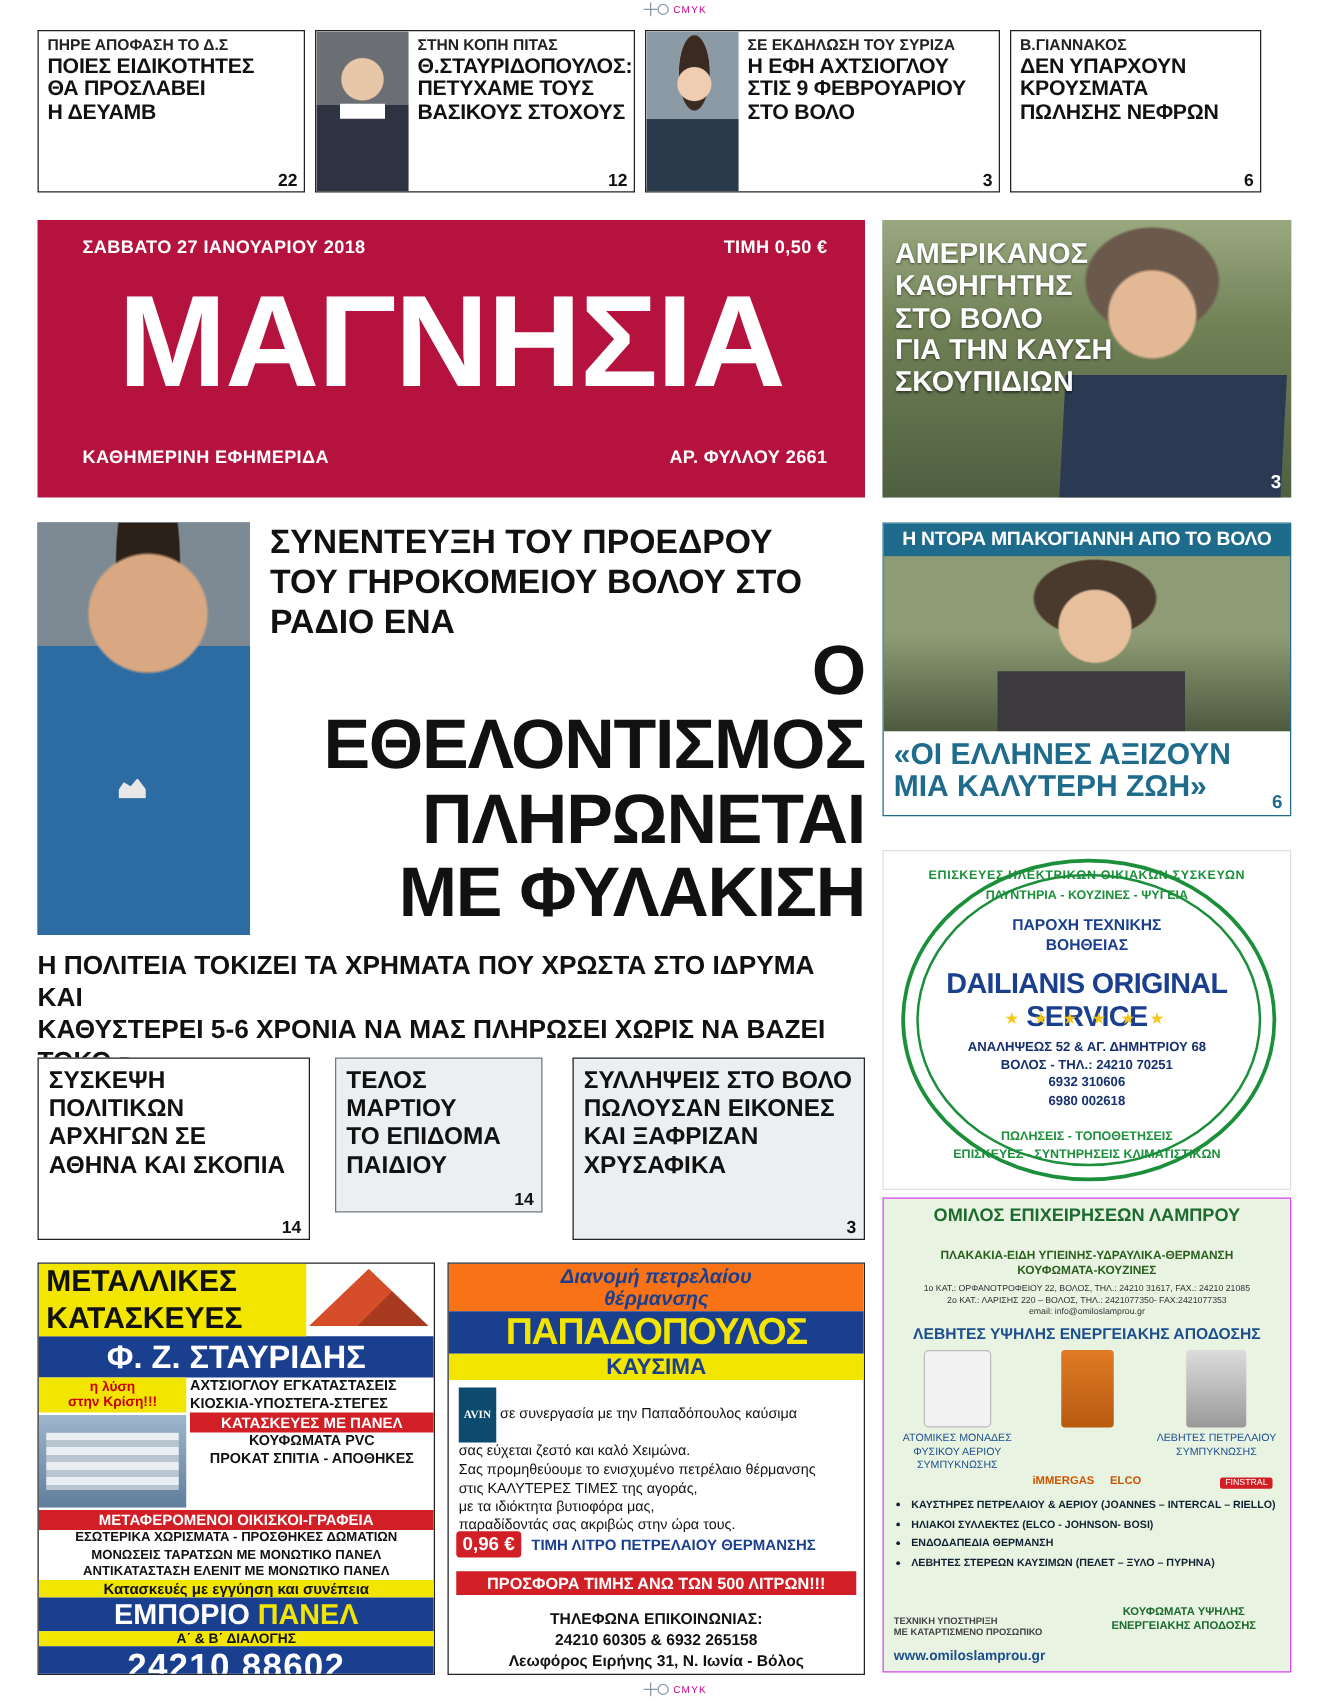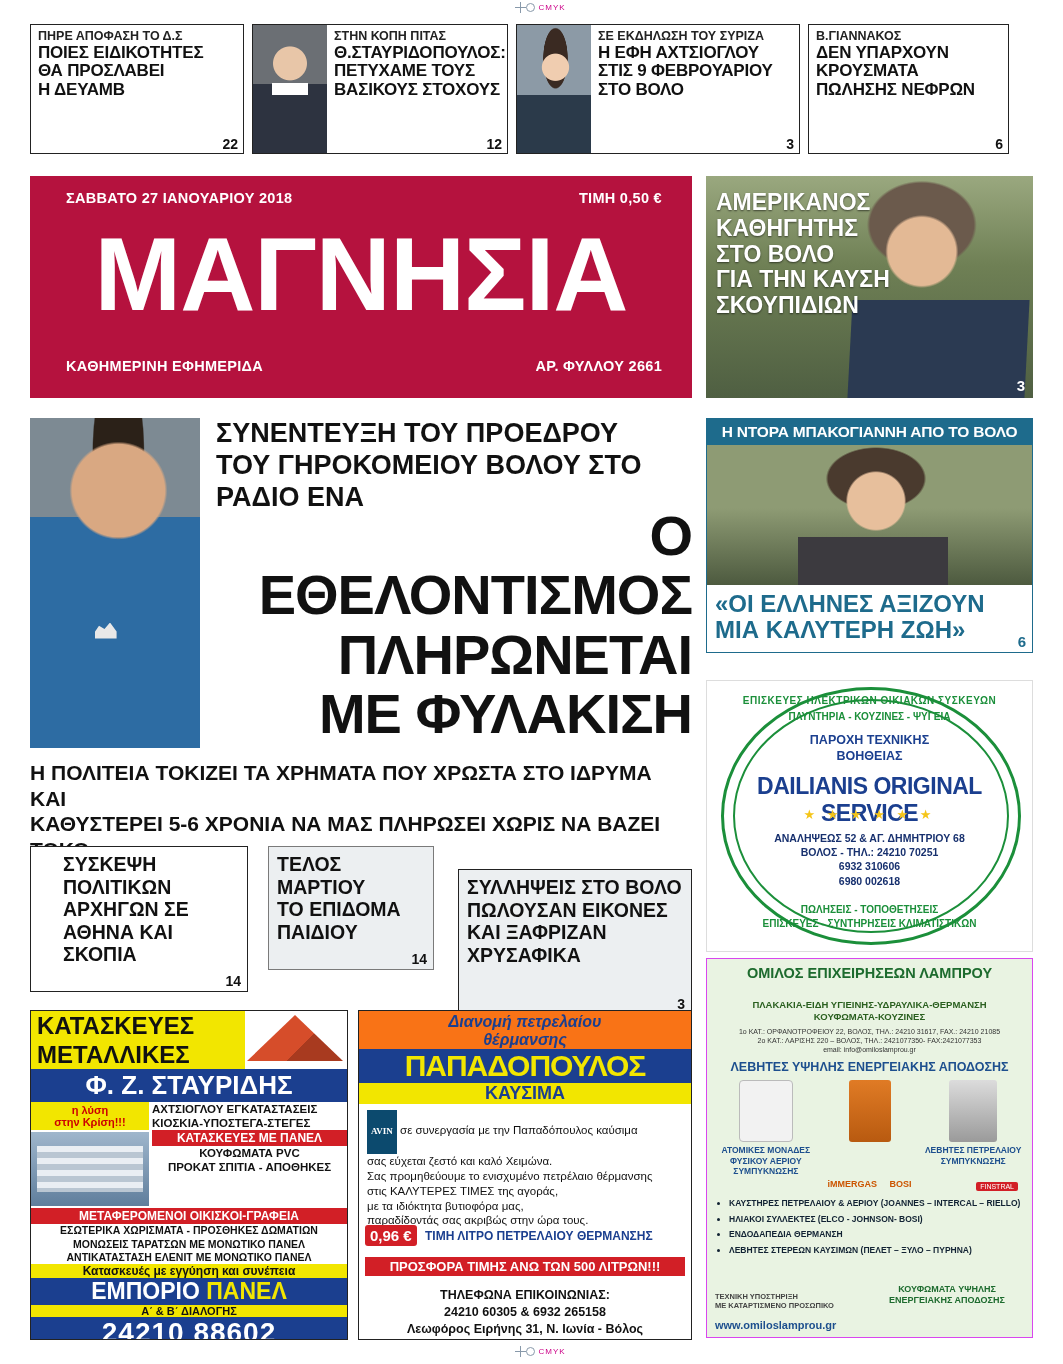--- a/index.html
+++ b/index.html
@@ -92,23 +92,23 @@
       linear-gradient(180deg,#8e9b74 0 45%, #4d5a3f 100%);
   }
   .bako .pic .body { position:absolute; left:28%; top:66%; width:46%; height:34%; background:#3c3a3f; }
   .bako .quote { position:relative; padding:6px 8px 4px; font-size:24px; font-weight:bold; color:#1e6b8c; line-height:1.08; }
   .bako .pg { position:absolute; right:6px; bottom:2px; font-size:15px; font-weight:bold; color:#1e6b8c; }
 
   
   .sbox { position:absolute; border:1px solid #222; background:#fff; }
   .sbox .s-txt { padding:6px 8px; font-size:19.5px; font-weight:bold; line-height:1.16; color:#111; }
   .sbox .pg { position:absolute; right:6px; bottom:2px; font-size:14px; font-weight:bold; }
-  .s1 { left:30px; top:846px; width:218px; height:146px;padding-left:24px; }
+  .s1 { left:30px; top:846px; width:218px; height:146px; }
   .s2 { left:268px; top:846px; width:166px; height:124px; background:#eceff1; border-color:#7a7a7a; }
-  .s3 { left:458px; top:846px; width:234px; height:146px; background:#eceff1;margin-top:23px; }
+  .s3 { left:458px; top:846px; width:234px; height:146px; background:#eceff1; }
 
   
   .ad-dail { position:absolute; left:706px; top:680px; width:327px; height:272px; background:#ffffff; border:1px solid #ddd; overflow:hidden; }
   .ad-dail .ring { position:absolute; left:14px; top:6px; width:300px; height:258px; border-radius:50%; border:3px solid #1b8f3a; }
   .ad-dail .ring2 { position:absolute; left:26px; top:18px; width:276px; height:234px; border-radius:50%; border:2px solid #1b8f3a; }
   .ad-dail .arc-top { position:absolute; left:0; right:0; top:14px; text-align:center; font-size:10px; font-weight:bold; color:#1b8f3a; letter-spacing:0.5px; }
   .ad-dail .arc-top2 { position:absolute; left:0; right:0; top:30px; text-align:center; font-size:10px; font-weight:bold; color:#1b8f3a; }
   .ad-dail .mid1 { position:absolute; left:0; right:0; top:52px; text-align:center; font-size:12.5px; font-weight:bold; color:#1b3f8f; }
   .ad-dail .mid2 { position:absolute; left:0; right:0; top:68px; text-align:center; font-size:12.5px; font-weight:bold; color:#1b3f8f; }
   .ad-dail .brand { position:absolute; left:0; right:0; top:92px; text-align:center; font-size:23px; font-weight:bold; color:#1b3f8f; letter-spacing:-0.5px; }
@@ -117,21 +117,21 @@
   .ad-dail .arc-bot { position:absolute; left:0; right:0; bottom:36px; text-align:center; font-size:10px; font-weight:bold; color:#1b8f3a; }
   .ad-dail .arc-bot2 { position:absolute; left:0; right:0; bottom:22px; text-align:center; font-size:10px; font-weight:bold; color:#1b8f3a; }
 
   
   .ad-lam { position:absolute; left:706px; top:958px; width:327px; height:380px; background:#e9f3e2; border:1px solid #d946ef; overflow:hidden; }
   .ad-lam .h1 { text-align:center; font-size:14.5px; font-weight:bold; color:#1d6b2e; margin-top:6px; }
   .ad-lam .h2 { text-align:center; font-size:9.5px; font-weight:bold; color:#2a5f1f; line-height:1.25; margin-top:18px; }
   .ad-lam .h3 { text-align:center; font-size:7px; color:#333; line-height:1.3; margin-top:4px; }
   .ad-lam .h4 { text-align:center; font-size:12.5px; font-weight:bold; color:#1d4f8e; margin-top:6px; }
   .ad-lam .prods { display:flex; gap:6px; padding:6px 10px 0; }
-  .ad-lam .col { flex:1; text-align:center; font-size:8.5px; font-weight:bold; color:#1d4f8e; line-height:1.25; }
+  .ad-lam .col { flex:1; text-align:center; font-size:8.5px; font-weight:normal; color:#1d4f8e; line-height:1.25; }
   .ad-lam .boiler { height:62px; margin:0 auto 3px; }
   .ad-lam .b-white { width:54px; background:#f2f2f2; border:1px solid #bbb; border-radius:4px; }
   .ad-lam .b-orange { width:42px; background:linear-gradient(#e07b25,#b85a10); border-radius:3px; }
   .ad-lam .b-grey { width:48px; background:linear-gradient(#dcdcdc,#9a9a9a); border-radius:3px; }
   .ad-lam .brandline { text-align:center; font-size:9px; font-weight:bold; color:#cc5500; margin-top:2px; }
   .ad-lam .bullets { padding:8px 10px 0; font-size:8.5px; font-weight:bold; color:#123; line-height:1.6; }
   .ad-lam .bullets li { margin-bottom:2px; }
   .ad-lam ul { margin:0; padding-left:12px; }
   .ad-lam .foot { position:absolute; left:8px; bottom:26px; font-size:7.5px; font-weight:bold; color:#444; line-height:1.3; }
   .ad-lam .url { position:absolute; left:8px; bottom:6px; font-size:11px; font-weight:bold; color:#1d4f8e; }
@@ -359,21 +359,21 @@
         <div class="boiler b-orange"></div>
       </div>
       <div class="col">
         <div class="boiler b-grey"></div>
         <span>ΛΕΒΗΤΕΣ ΠΕΤΡΕΛΑΙΟΥ ΣΥΜΠΥΚΝΩΣΗΣ</span>
       </div>
     </div>
     <div class="brandline">
       <span>iMMERGAS</span>
       &nbsp;&nbsp;&nbsp;
-      <span>BOSI</span>
+      <span>ELCO</span>
     </div>
     <div class="bullets">
       <ul>
         <li>ΚΑΥΣΤΗΡΕΣ ΠΕΤΡΕΛΑΙΟΥ &amp; ΑΕΡΙΟΥ (JOANNES – INTERCAL – RIELLO)</li>
         <li>ΗΛΙΑΚΟΙ ΣΥΛΛΕΚΤΕΣ (ELCO - JOHNSON- BOSI)</li>
         <li>ΕΝΔΟΔΑΠΕΔΙΑ ΘΕΡΜΑΝΣΗ</li>
         <li>ΛΕΒΗΤΕΣ ΣΤΕΡΕΩΝ ΚΑΥΣΙΜΩΝ (ΠΕΛΕΤ – ΞΥΛΟ – ΠΥΡΗΝΑ)</li>
       </ul>
     </div>
     <div style="position:absolute; right:14px; top:216px;">
@@ -382,22 +382,22 @@
     <div class="caption">ΚΟΥΦΩΜΑΤΑ ΥΨΗΛΗΣ ΕΝΕΡΓΕΙΑΚΗΣ ΑΠΟΔΟΣΗΣ</div>
     <div class="foot">
       <div>ΤΕΧΝΙΚΗ ΥΠΟΣΤΗΡΙΞΗ</div>
       <div>ΜΕ ΚΑΤΑΡΤΙΣΜΕΝΟ ΠΡΟΣΩΠΙΚΟ</div>
     </div>
     <div class="url">www.omiloslamprou.gr</div>
   </div>
 
   <div class="ad-stav">
     <div style="position:relative;">
+      <div class="t1">ΜΕΤΑΛΛΙΚΕΣ</div>
       <div class="t1">ΚΑΤΑΣΚΕΥΕΣ</div>
-      <div class="t1">ΜΕΤΑΛΛΙΚΕΣ</div>
       <div class="roof"></div>
     </div>
     <div class="name">Φ. Ζ. ΣΤΑΥΡΙΔΗΣ</div>
     <div class="mid">
       <div class="lft">
         <div class="yellowbox">
           <div>η λύση</div>
           <div>στην Κρίση!!!</div>
         </div>
         <div class="sheets"></div>

